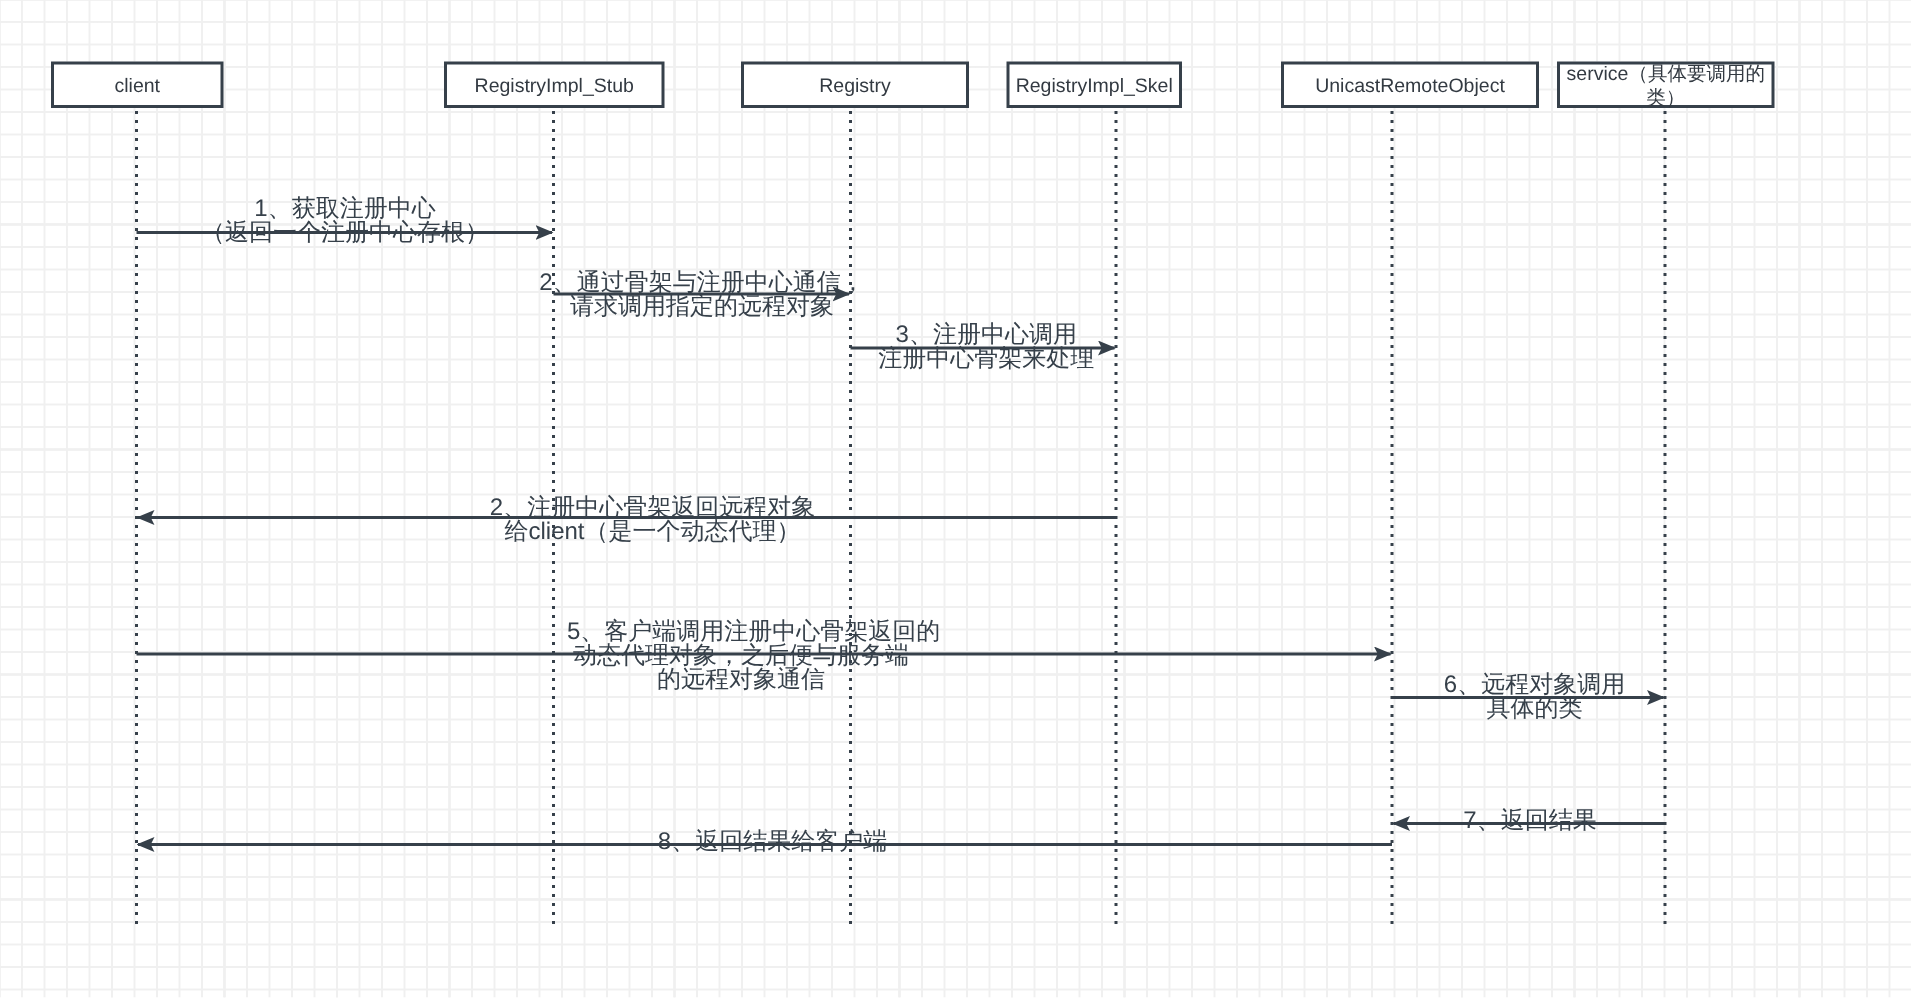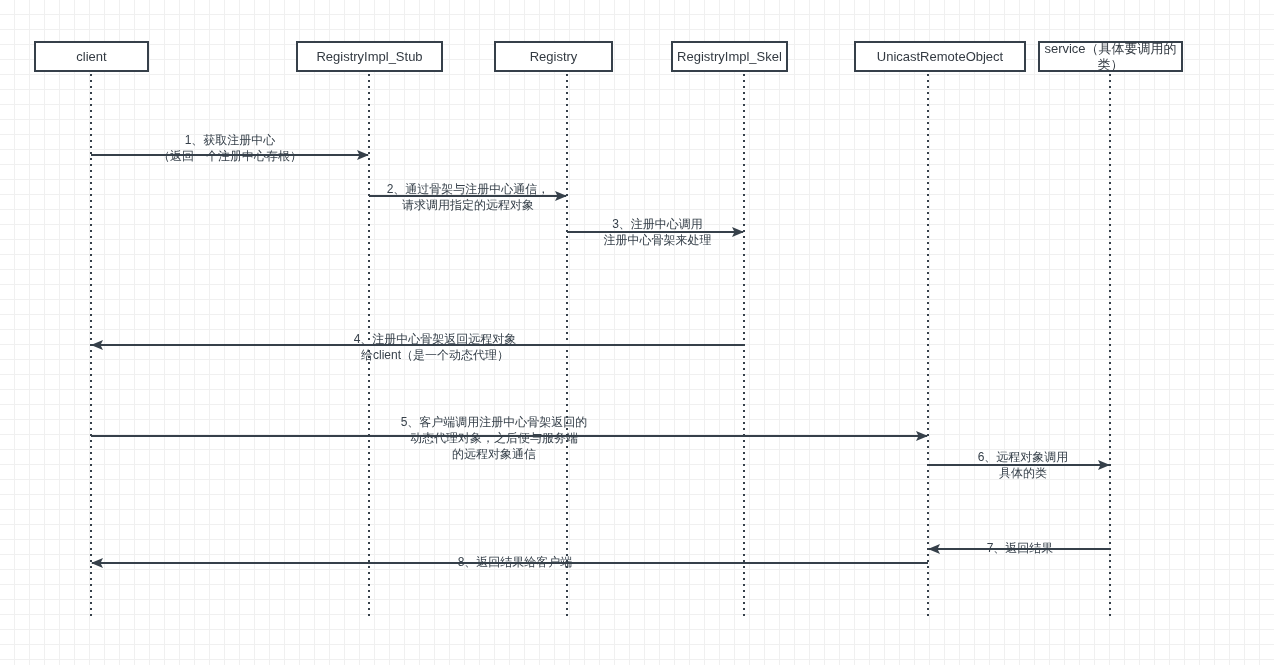--- a/index.html
+++ b/index.html
@@ -39,21 +39,21 @@
     line-height: 16px;
     text-align: center;
     display: flex;
     align-items: center;
     justify-content: center;
     padding: 2px 4px;
   }
   .msg-label {
     position: absolute;
     color: #36404a;
-    font-size: 12px;
+    font-size: 16px;
     line-height: 16px;
     text-align: center;
     white-space: pre;
     background: transparent;
   }
 </style>
 </head>
 <body>
 
 <div id="canvas">
@@ -85,41 +85,41 @@
         <line x1="928" y1="563" x2="92" y2="563" stroke="#36404a" stroke-width="2" marker-end="url(#arrow-left)"></line>
       </g>
   </svg>
   <div id="actor-layer">
       <div class="actor-box" style="left: 34px; top: 41px; width: 115px; height: 31px;">
         <span>client</span>
       </div>
       <div class="actor-box" style="left: 296px; top: 41px; width: 147px; height: 31px;">
         <span>RegistryImpl_Stub</span>
       </div>
-      <div class="actor-box" style="left: 494px; top: 41px; width: 119px; height: 31px;">
+      <div class="actor-box" style="left: 494px; top: 41px; width: 152px; height: 31px;">
         <span>Registry</span>
       </div>
       <div class="actor-box" style="left: 671px; top: 41px; width: 117px; height: 31px;">
         <span>RegistryImpl_Skel</span>
       </div>
       <div class="actor-box" style="left: 854px; top: 41px; width: 172px; height: 31px;">
         <span>UnicastRemoteObject</span>
       </div>
       <div class="actor-box" style="left: 1038px; top: 41px; width: 145px; height: 31px;">
         <span>service（具体要调用的类）</span>
       </div>
     </div>
   <div id="label-layer">
       <div class="msg-label" style="left: 120px; top: 132px; width: 220px;">1、获取注册中心
 （返回一个注册中心存根）</div>
       <div class="msg-label" style="left: 358px; top: 181px; width: 220px;">2、通过骨架与注册中心通信，
 请求调用指定的远程对象</div>
       <div class="msg-label" style="left: 570px; top: 216px; width: 175px;">3、注册中心调用
 注册中心骨架来处理</div>
-      <div class="msg-label" style="left: 320px; top: 331px; width: 230px;">4、注册中心骨架返回远程对象
+      <div class="msg-label" style="left: 320px; top: 331px; width: 230px;">2、注册中心骨架返回远程对象
 给client（是一个动态代理）</div>
       <div class="msg-label" style="left: 378px; top: 414px; width: 232px;">5、客户端调用注册中心骨架返回的
 动态代理对象，之后便与服务端
 的远程对象通信</div>
       <div class="msg-label" style="left: 938px; top: 449px; width: 170px;">6、远程对象调用
 具体的类</div>
       <div class="msg-label" style="left: 955px; top: 540px; width: 130px;">7、返回结果</div>
       <div class="msg-label" style="left: 435px; top: 554px; width: 160px;">8、返回结果给客户端</div>
     </div>
 </div>

